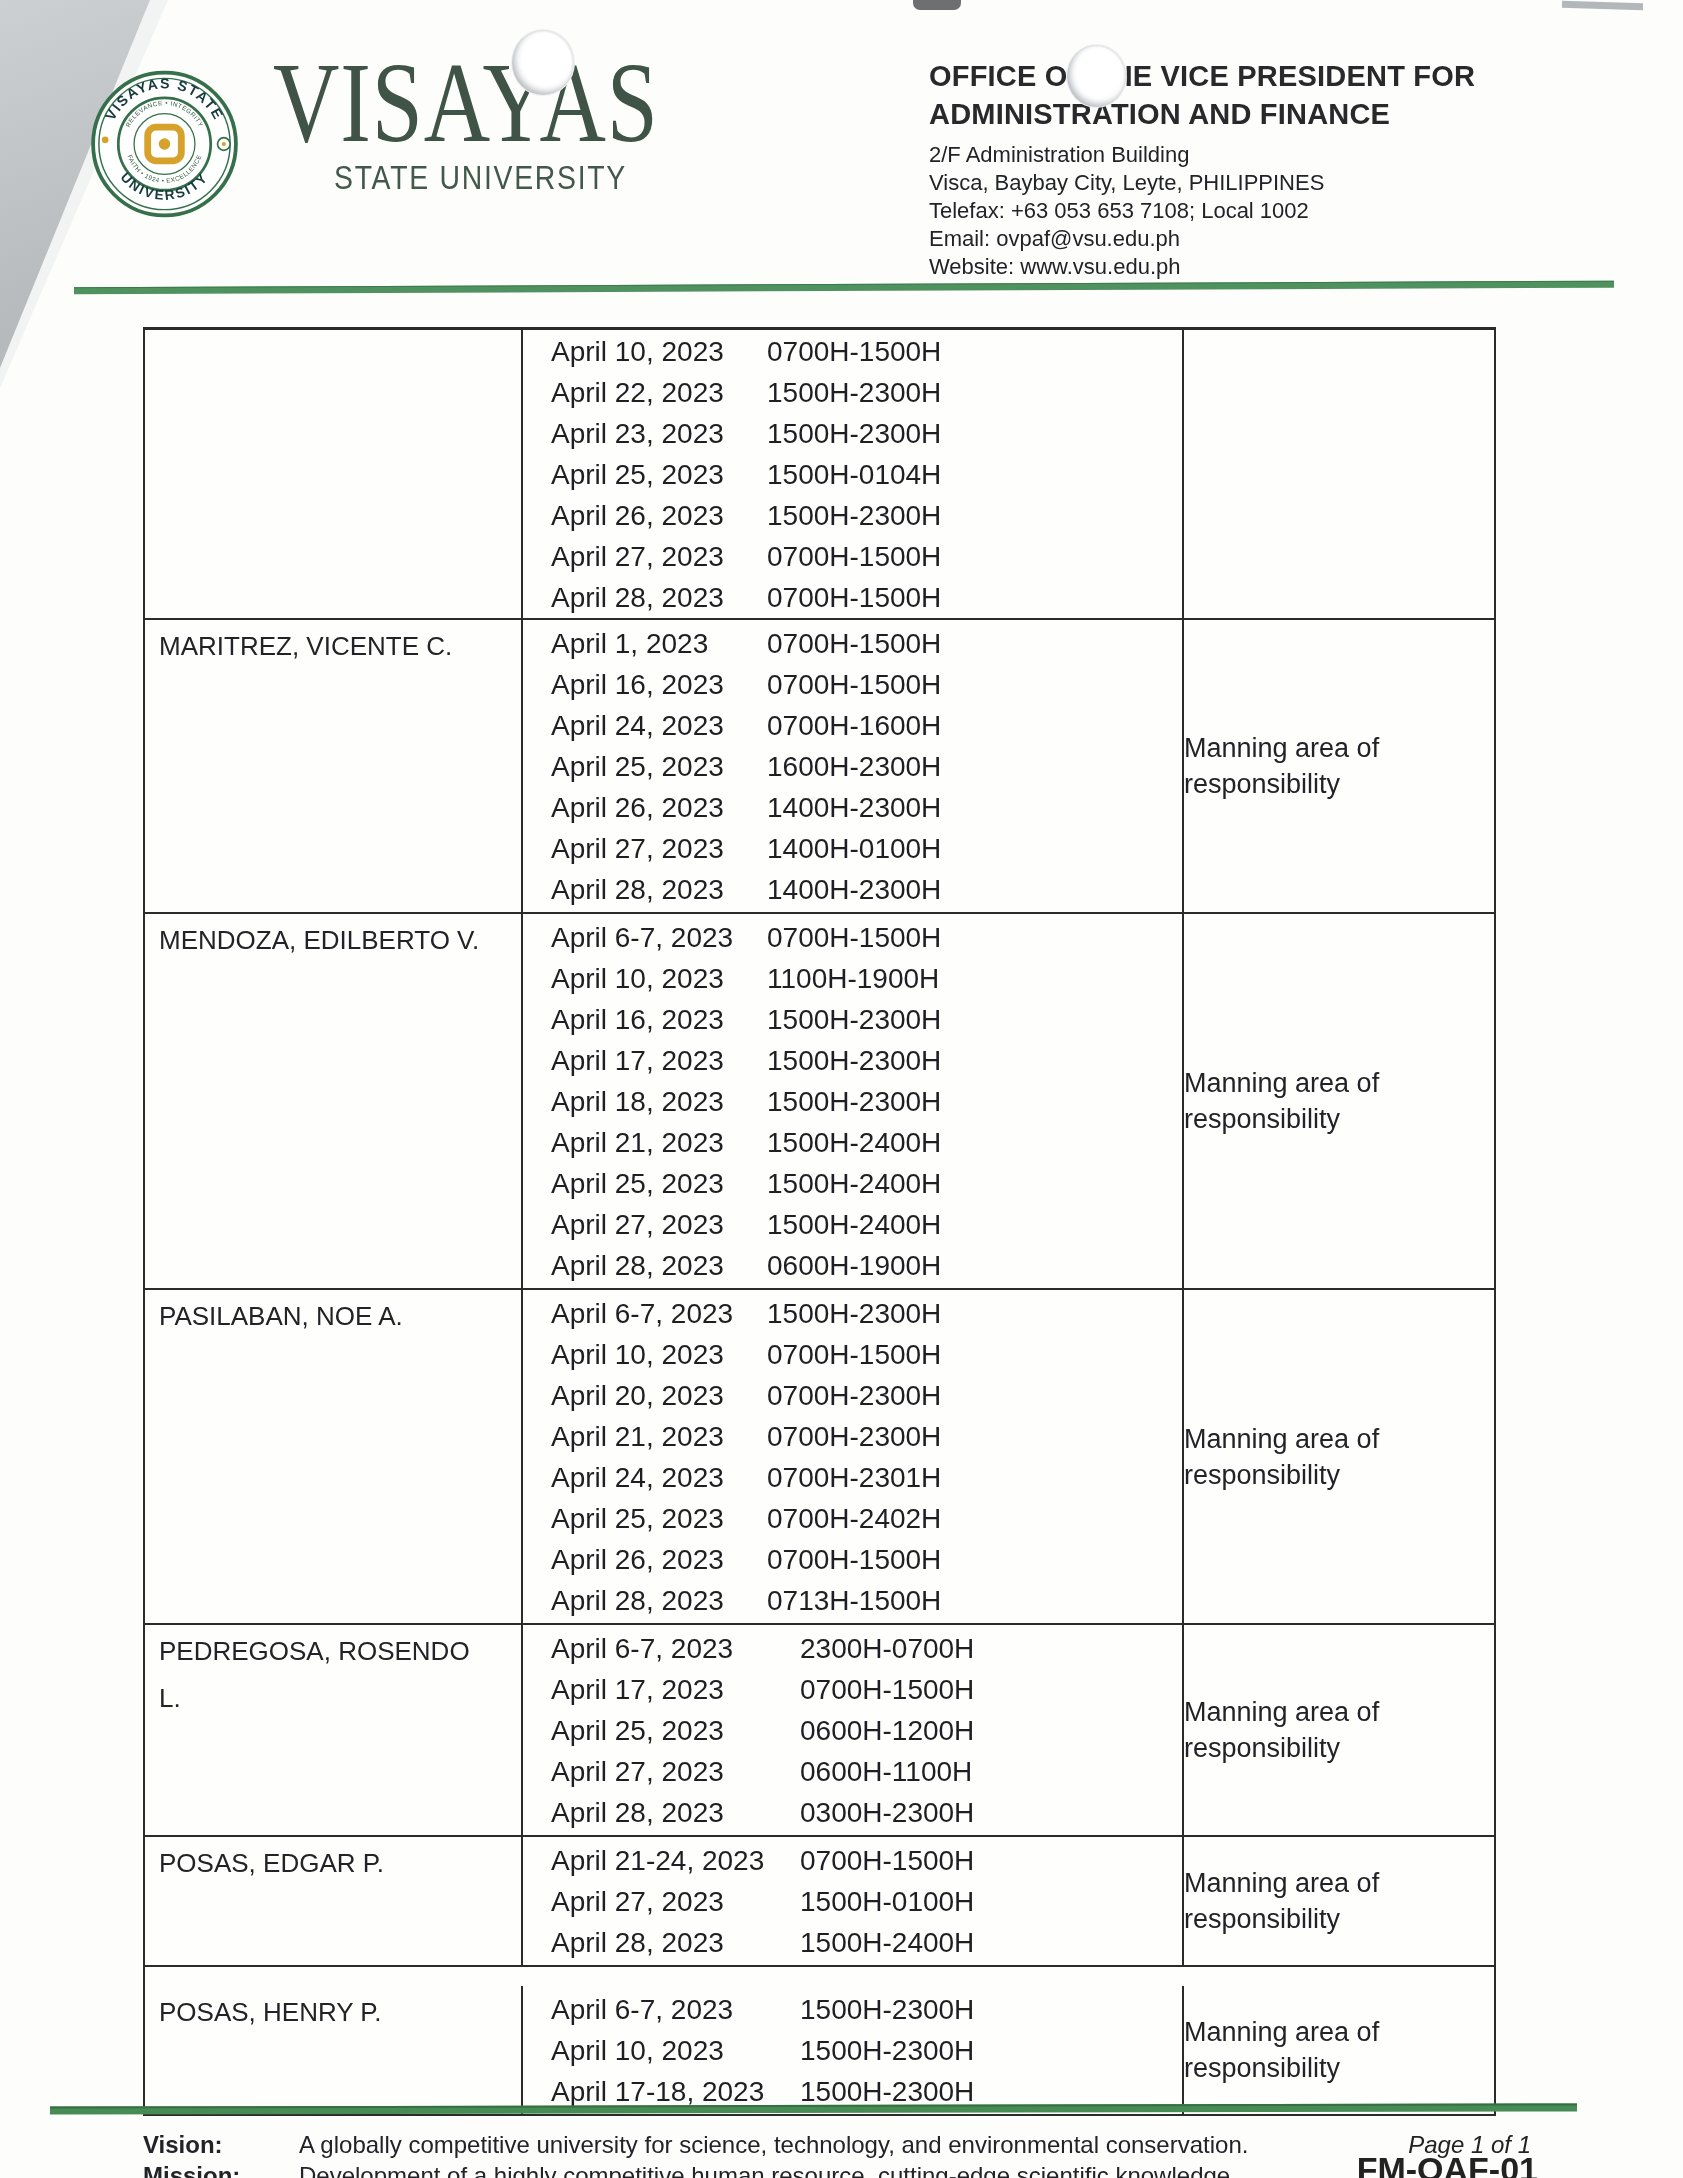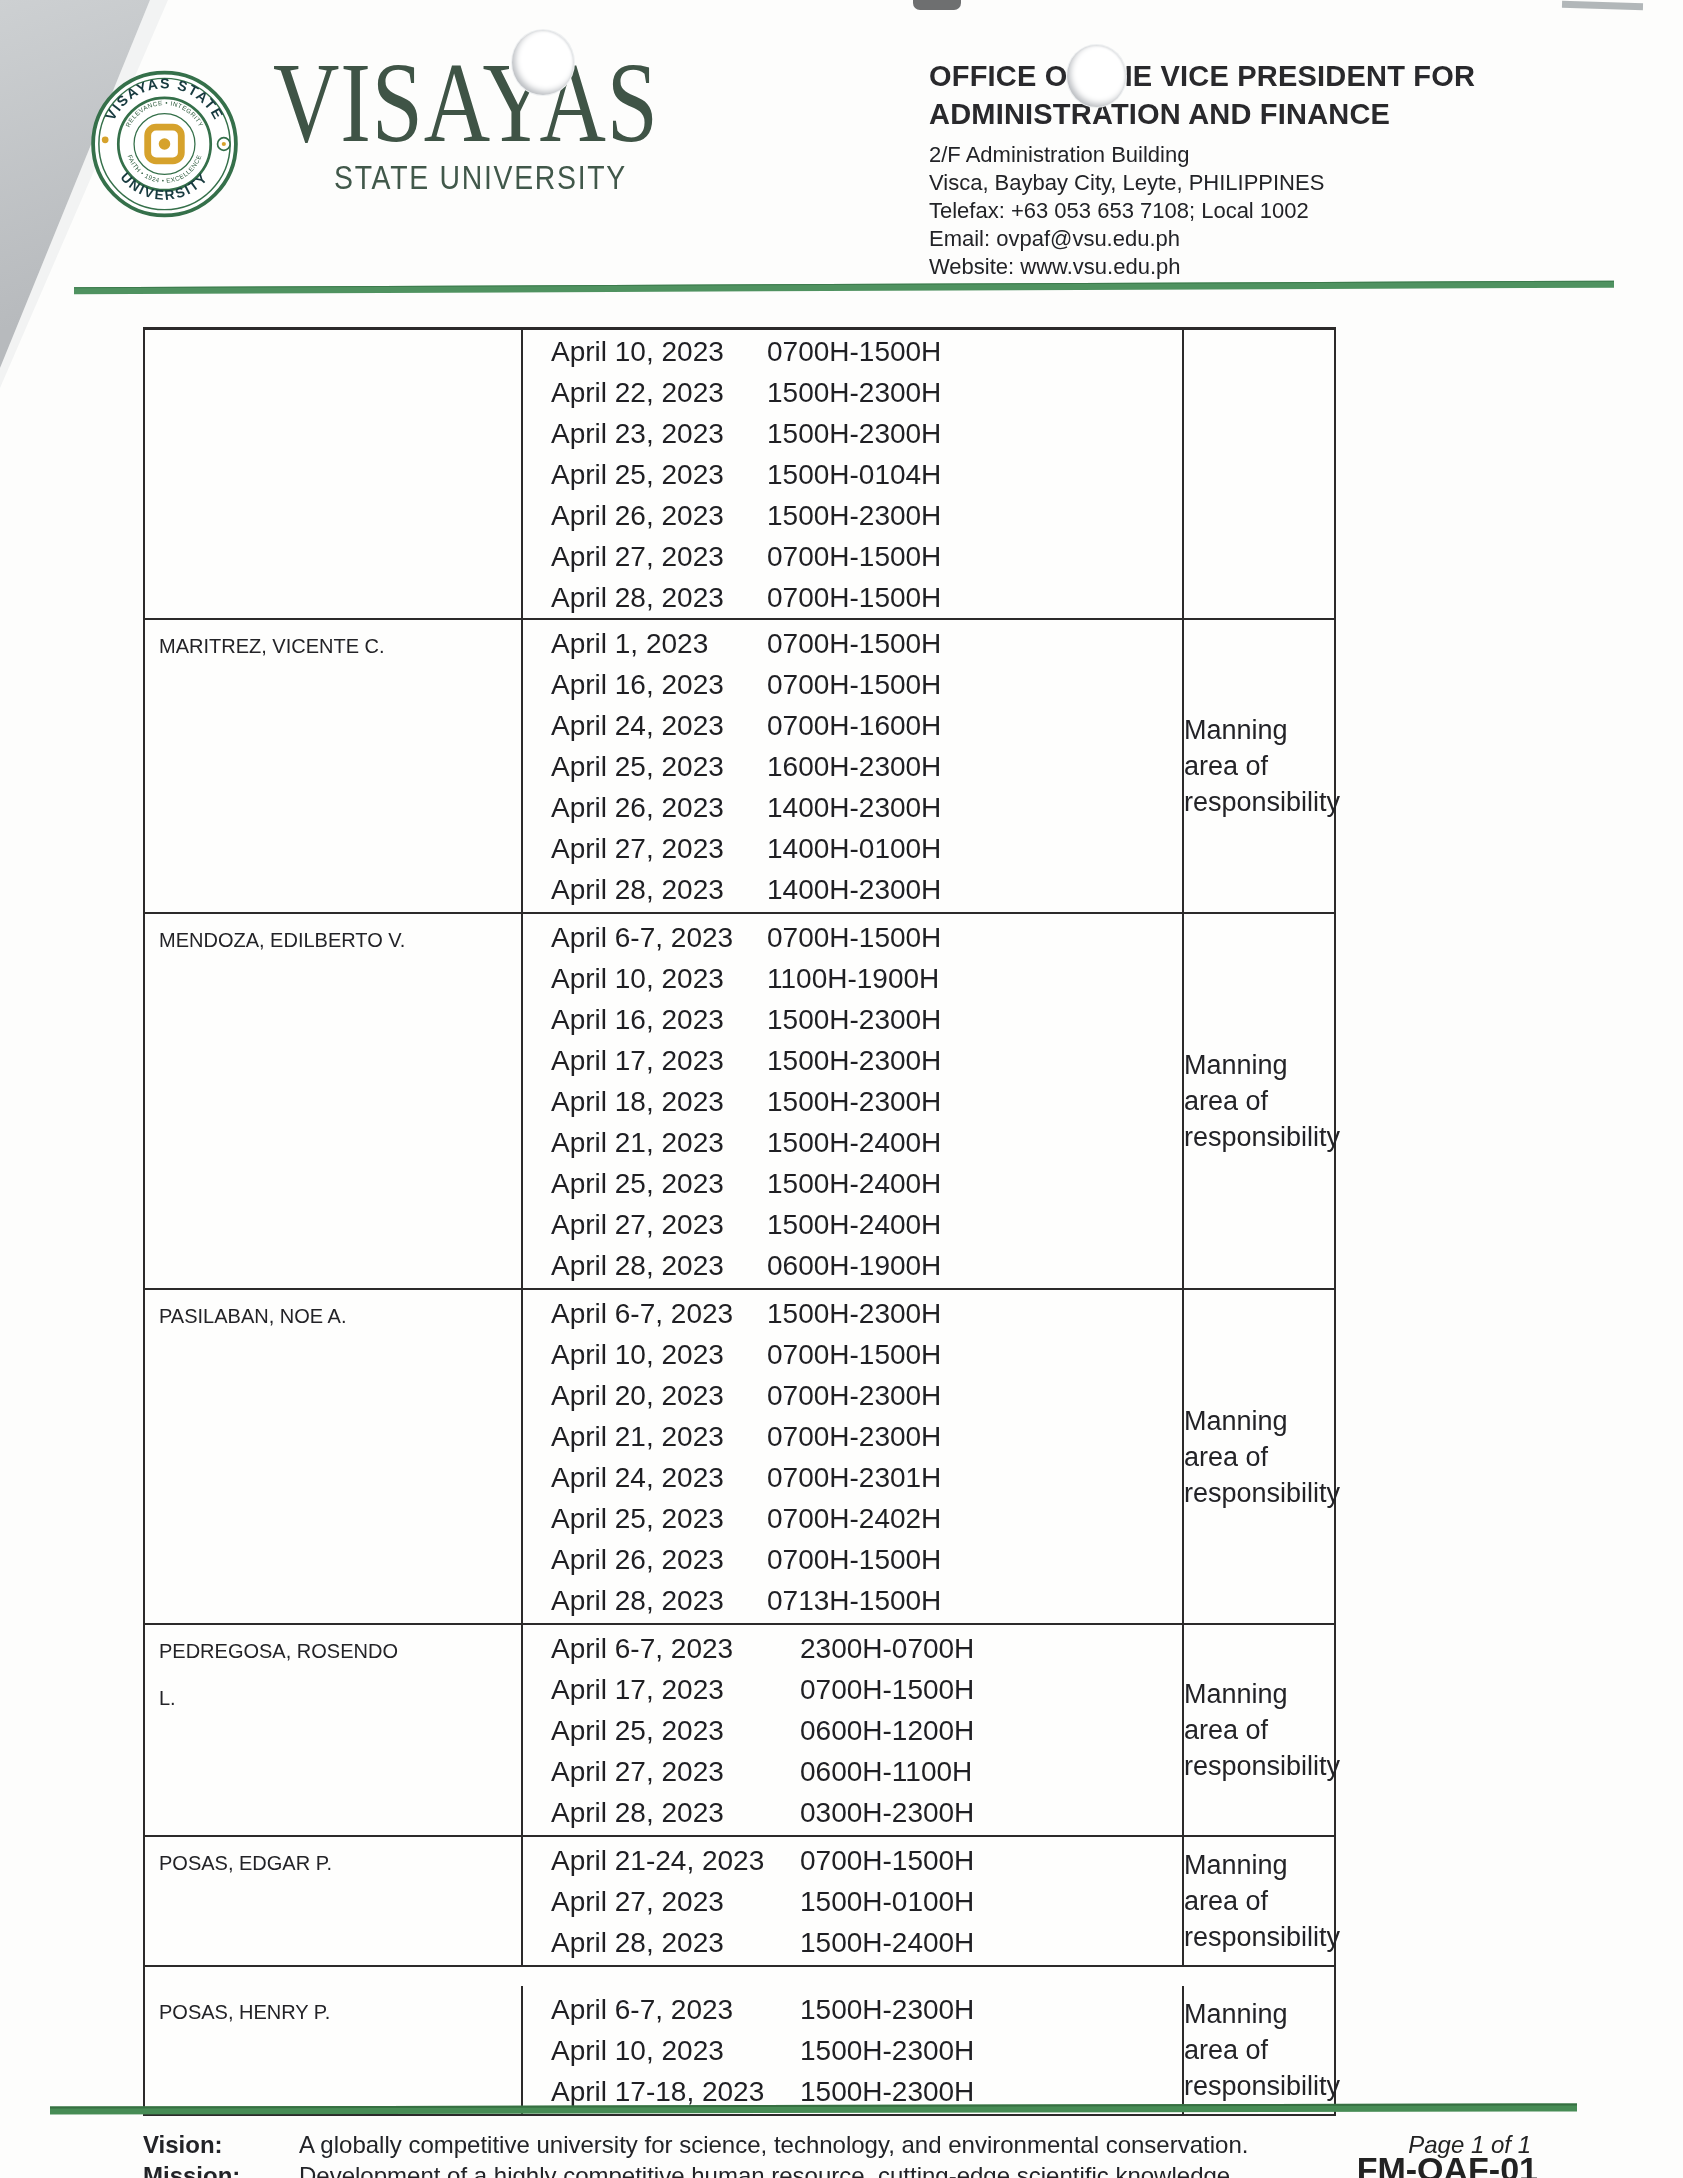--- a/index.html
+++ b/index.html
@@ -47,28 +47,28 @@
   .office{position:absolute;left:929px;top:57px;width:594px;}
   .office-name{font-size:29px;font-weight:bold;line-height:38px;color:#29292c;letter-spacing:0.2px;}
   .office-contact{margin-top:8px;font-size:22px;line-height:28px;color:#222327;}
   .rule-top{
     position:absolute;left:74px;top:284px;width:1540px;height:6px;
     background:#4f9260;border-top:1px solid #3c7a4c;transform:rotate(-.25deg);
   }
 
   
   .sched-table{
-    position:absolute;left:143px;top:327px;width:1193px;
+    position:absolute;left:143px;top:327px;width:1353px;
     border:2px solid #2c2a2a;border-top-width:3px;background:#fefefd;
     box-sizing:border-box;
   }
   .trow{display:grid;grid-template-columns:378px 661px 1fr;border-bottom:2px solid #2c2a2a;}
   .trow:last-child{border-bottom:none;margin-top:19px;}
   .cell{box-sizing:border-box;}
-  .name-cell{border-right:2px solid #2c2a2a;padding:10px 8px 16px 14px;font-size:20px;line-height:32px;color:#232327;}
+  .name-cell{border-right:2px solid #2c2a2a;padding:10px 8px 16px 14px;font-size:26px;line-height:32px;color:#232327;}
   .nm2{margin-top:15px;}
   .sched-cell{border-right:2px solid #2c2a2a;padding:3px 0 2px 28px;}
   .trow:first-child .sched-cell{padding-top:1px;padding-bottom:0;}
   .sline{height:41px;line-height:41px;display:flex;font-size:28px;white-space:nowrap;color:#1f1f23;}
   .sdate{width:216px;flex:none;}
   .trow.wide .sdate{width:249px;}
   .remarks-cell{display:flex;align-items:center;font-size:27px;line-height:36px;color:#232327;}
   .rem{max-width:233px;}
 
   

